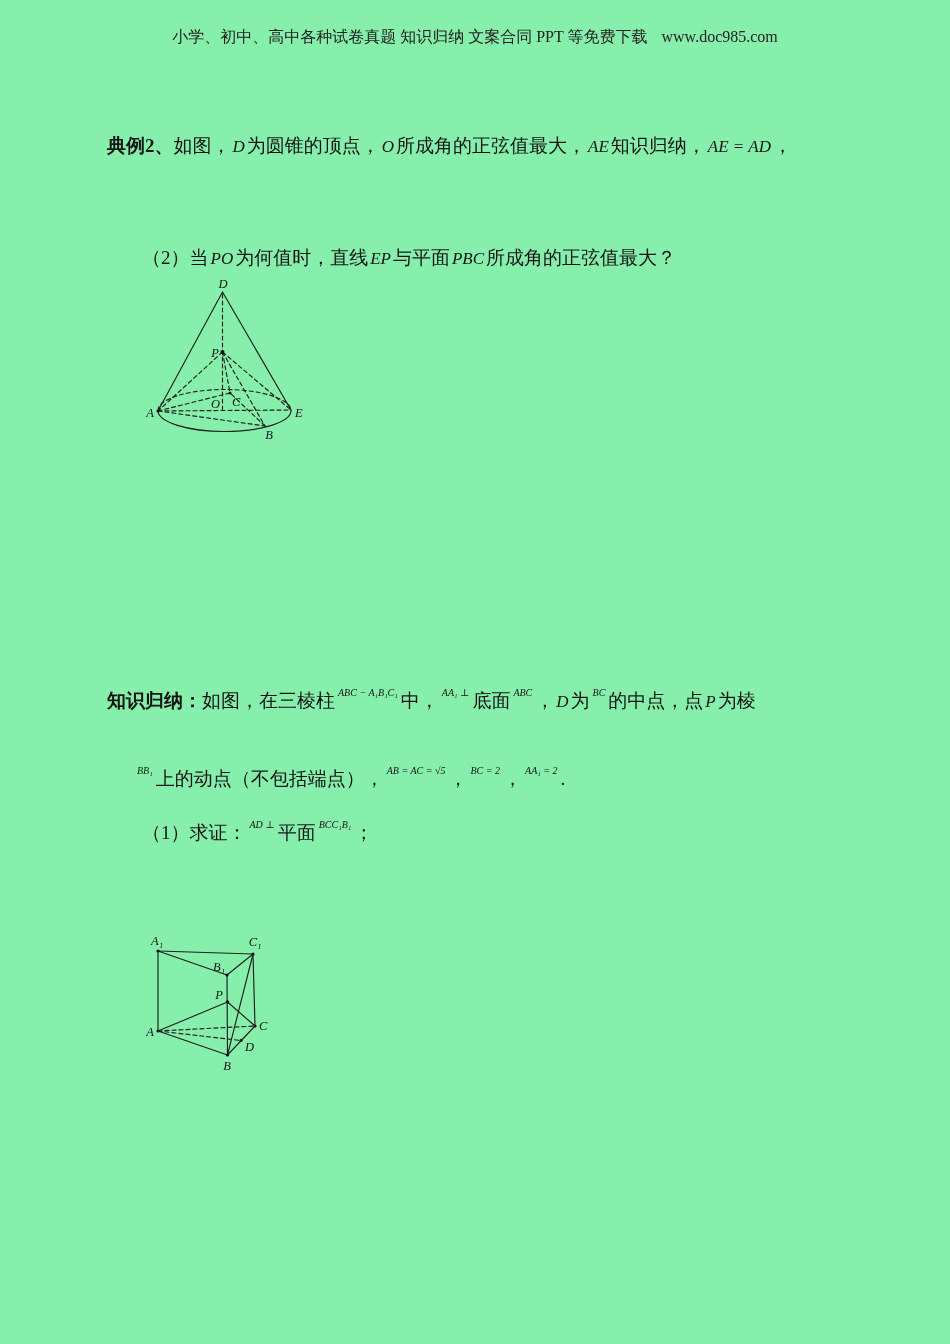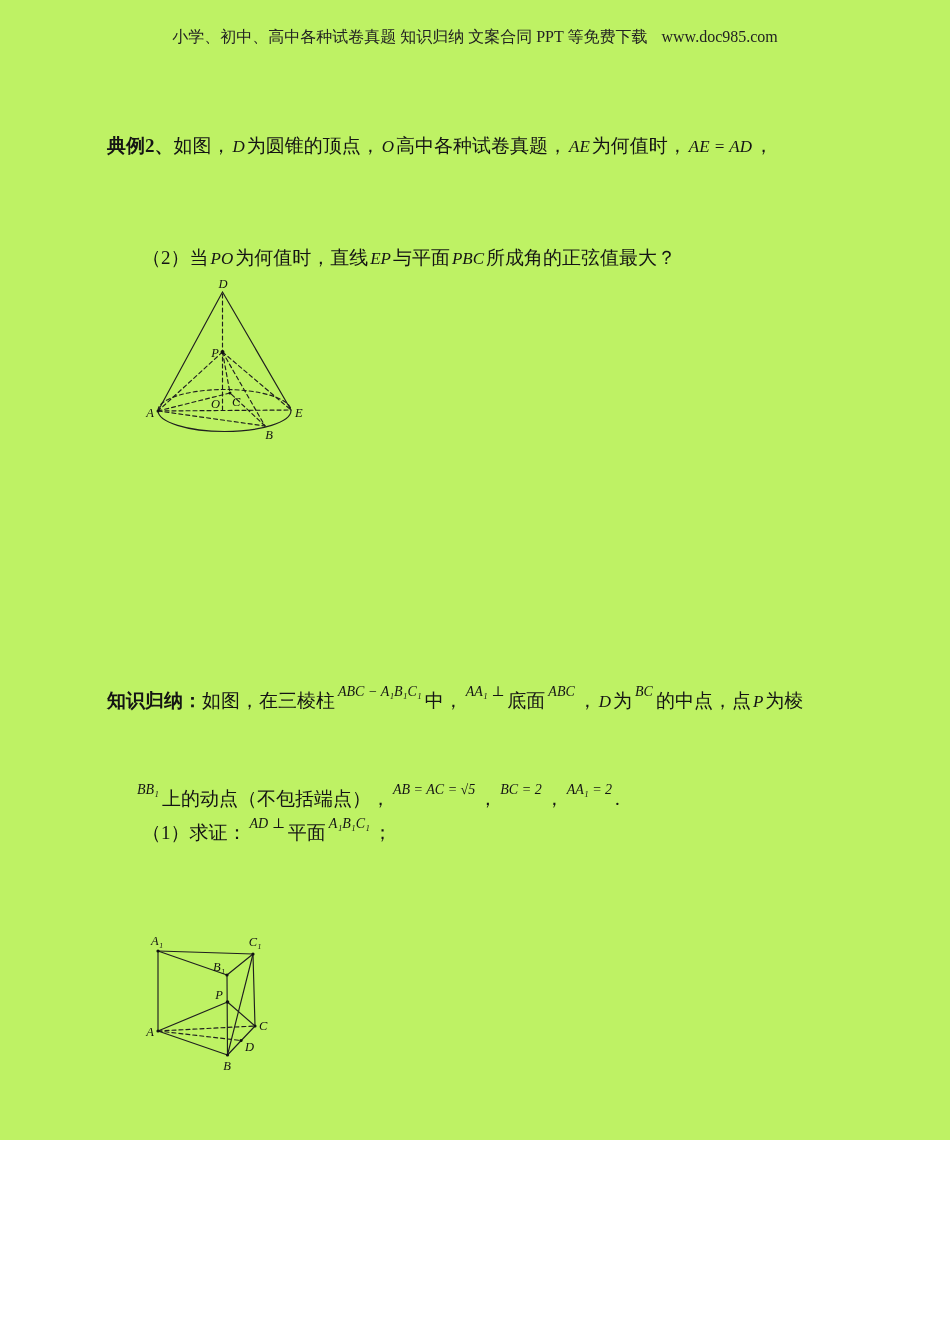--- a/index.html
+++ b/index.html
@@ -1,44 +1,44 @@
 <!DOCTYPE html>
 <html><head>
 <meta charset="utf-8">
 <style>
   html,body{margin:0;padding:0;background:#ffffff;}
-  .page{position:relative;width:950px;height:1140px;background:#bef264;overflow:hidden;
+  .page{position:relative;width:950px;height:1344px;background:#86efac;overflow:hidden;
         font-family:"Liberation Serif","DejaVu Serif",serif;color:#1c1c1c;text-decoration:underline;}
   .hdr{position:absolute;top:27px;left:0;width:100%;text-align:center;
        font-size:16px;color:#222;white-space:nowrap;}
   .hdr .url{margin-left:14px;}
   .line{position:absolute;white-space:nowrap;line-height:26px;font-size:19px;color:#141414;}
   .cn{font-size:19px;}
   .b{font-weight:bold;text-align:right;}
   .m{font-family:"Liberation Serif","DejaVu Serif",serif;font-style:italic;
      font-size:17px;margin:0 2px;}
   .mr{font-family:"Liberation Serif","DejaVu Serif",serif;font-style:italic;
-      font-size:14px;position:relative;top:-11px;margin:0 3px;display:inline-block;text-align:center;}
+      font-size:10px;position:relative;top:-11px;margin:0 3px;display:inline-block;text-align:center;}
   svg{position:absolute;overflow:visible;}
   .edge{stroke:#1f1f1f;stroke-width:1.15;fill:none;stroke-linecap:round;}
   .dash{stroke-dasharray:4 3;}
   .fl{font:italic 12.5px "Liberation Serif","DejaVu Serif",serif;fill:#111;}
   .dot{fill:#111;stroke:none;}
 </style>
 </head>
 <body>
 
 <div class="page">
 
   <div class="hdr">
     <span>小学、初中、高中各种试卷真题 知识归纳 文案合同 PPT 等免费下载</span><span class="url">www.doc985.com</span>
   </div>
 
   <div class="line" style="top:133px;left:107px">
-    <span class="cn b">典例2、</span><span class="cn">如图，</span><span class="m">D</span><span class="cn">为圆锥的顶点，</span><span class="m">O</span><span class="cn">高中各种试卷真题，</span><span class="m">AE</span><span class="cn">为何值时，</span><span class="m">AE = AD</span><span class="cn">，</span>
+    <span class="cn b">典例2、</span><span class="cn">如图，</span><span class="m">D</span><span class="cn">为圆锥的顶点，</span><span class="m">O</span><span class="cn">所成角的正弦值最大，</span><span class="m">AE</span><span class="cn">知识归纳，</span><span class="m">AE = AD</span><span class="cn">，</span>
   </div>
 
 
 
   <div class="line" style="top:245px;left:142px">
     <span class="cn">（2）当</span><span class="m">PO</span><span class="cn">为何值时，直线</span><span class="m">EP</span><span class="cn">与平面</span><span class="m">PBC</span><span class="cn">所成角的正弦值最大？</span>
   </div>
 
   <svg style="left:131px;top:270px" width="185" height="180" viewBox="0 0 185 180">
     <g>
@@ -75,26 +75,26 @@
       <text class="fl" x="23" y="147" text-anchor="end">A</text>
       <text class="fl" x="164" y="147" text-anchor="start">E</text>
       <text class="fl" x="138" y="169" text-anchor="middle">B</text>
     </g>
   </svg>
 
   <div class="line" style="top:688px;left:107px">
     <span class="cn b">知识归纳：</span><span class="cn">如图，在三棱柱</span><span class="mr">ABC − A₁B₁C₁</span><span class="cn">中，</span><span class="mr">AA₁ ⊥</span><span class="cn">底面</span><span class="mr">ABC</span><span class="cn">，</span><span class="m">D</span><span class="cn">为</span><span class="mr">BC</span><span class="cn">的中点，点</span><span class="m">P</span><span class="cn">为棱</span>
   </div>
 
-  <div class="line" style="top:786px;left:134px">
+  <div class="line" style="top:766px;left:134px">
     <span class="mr">BB₁</span><span class="cn">上的动点（不包括端点），</span><span class="mr">AB = AC = √5</span><span class="cn">，</span><span class="mr">BC = 2</span><span class="cn">，</span><span class="mr">AA₁ = 2</span><span class="cn">.</span>
   </div>
 
   <div class="line" style="top:820px;left:142px">
-    <span class="cn">（1）求证：</span><span class="mr">AD ⊥</span><span class="cn">平面</span><span class="mr">A₁B₁C₁</span><span class="cn">；</span>
+    <span class="cn">（1）求证：</span><span class="mr">AD ⊥</span><span class="cn">平面</span><span class="mr">BCC₁B₁</span><span class="cn">；</span>
   </div>
 
 
   <svg style="left:128px;top:928px" width="185" height="160" viewBox="0 0 185 160">
     <g>
 
       <path class="edge" d="M30,23 L125,26"></path>
       <path class="edge" d="M30,23 L99,47"></path>
       <path class="edge" d="M99,47 L125,26"></path>
 

